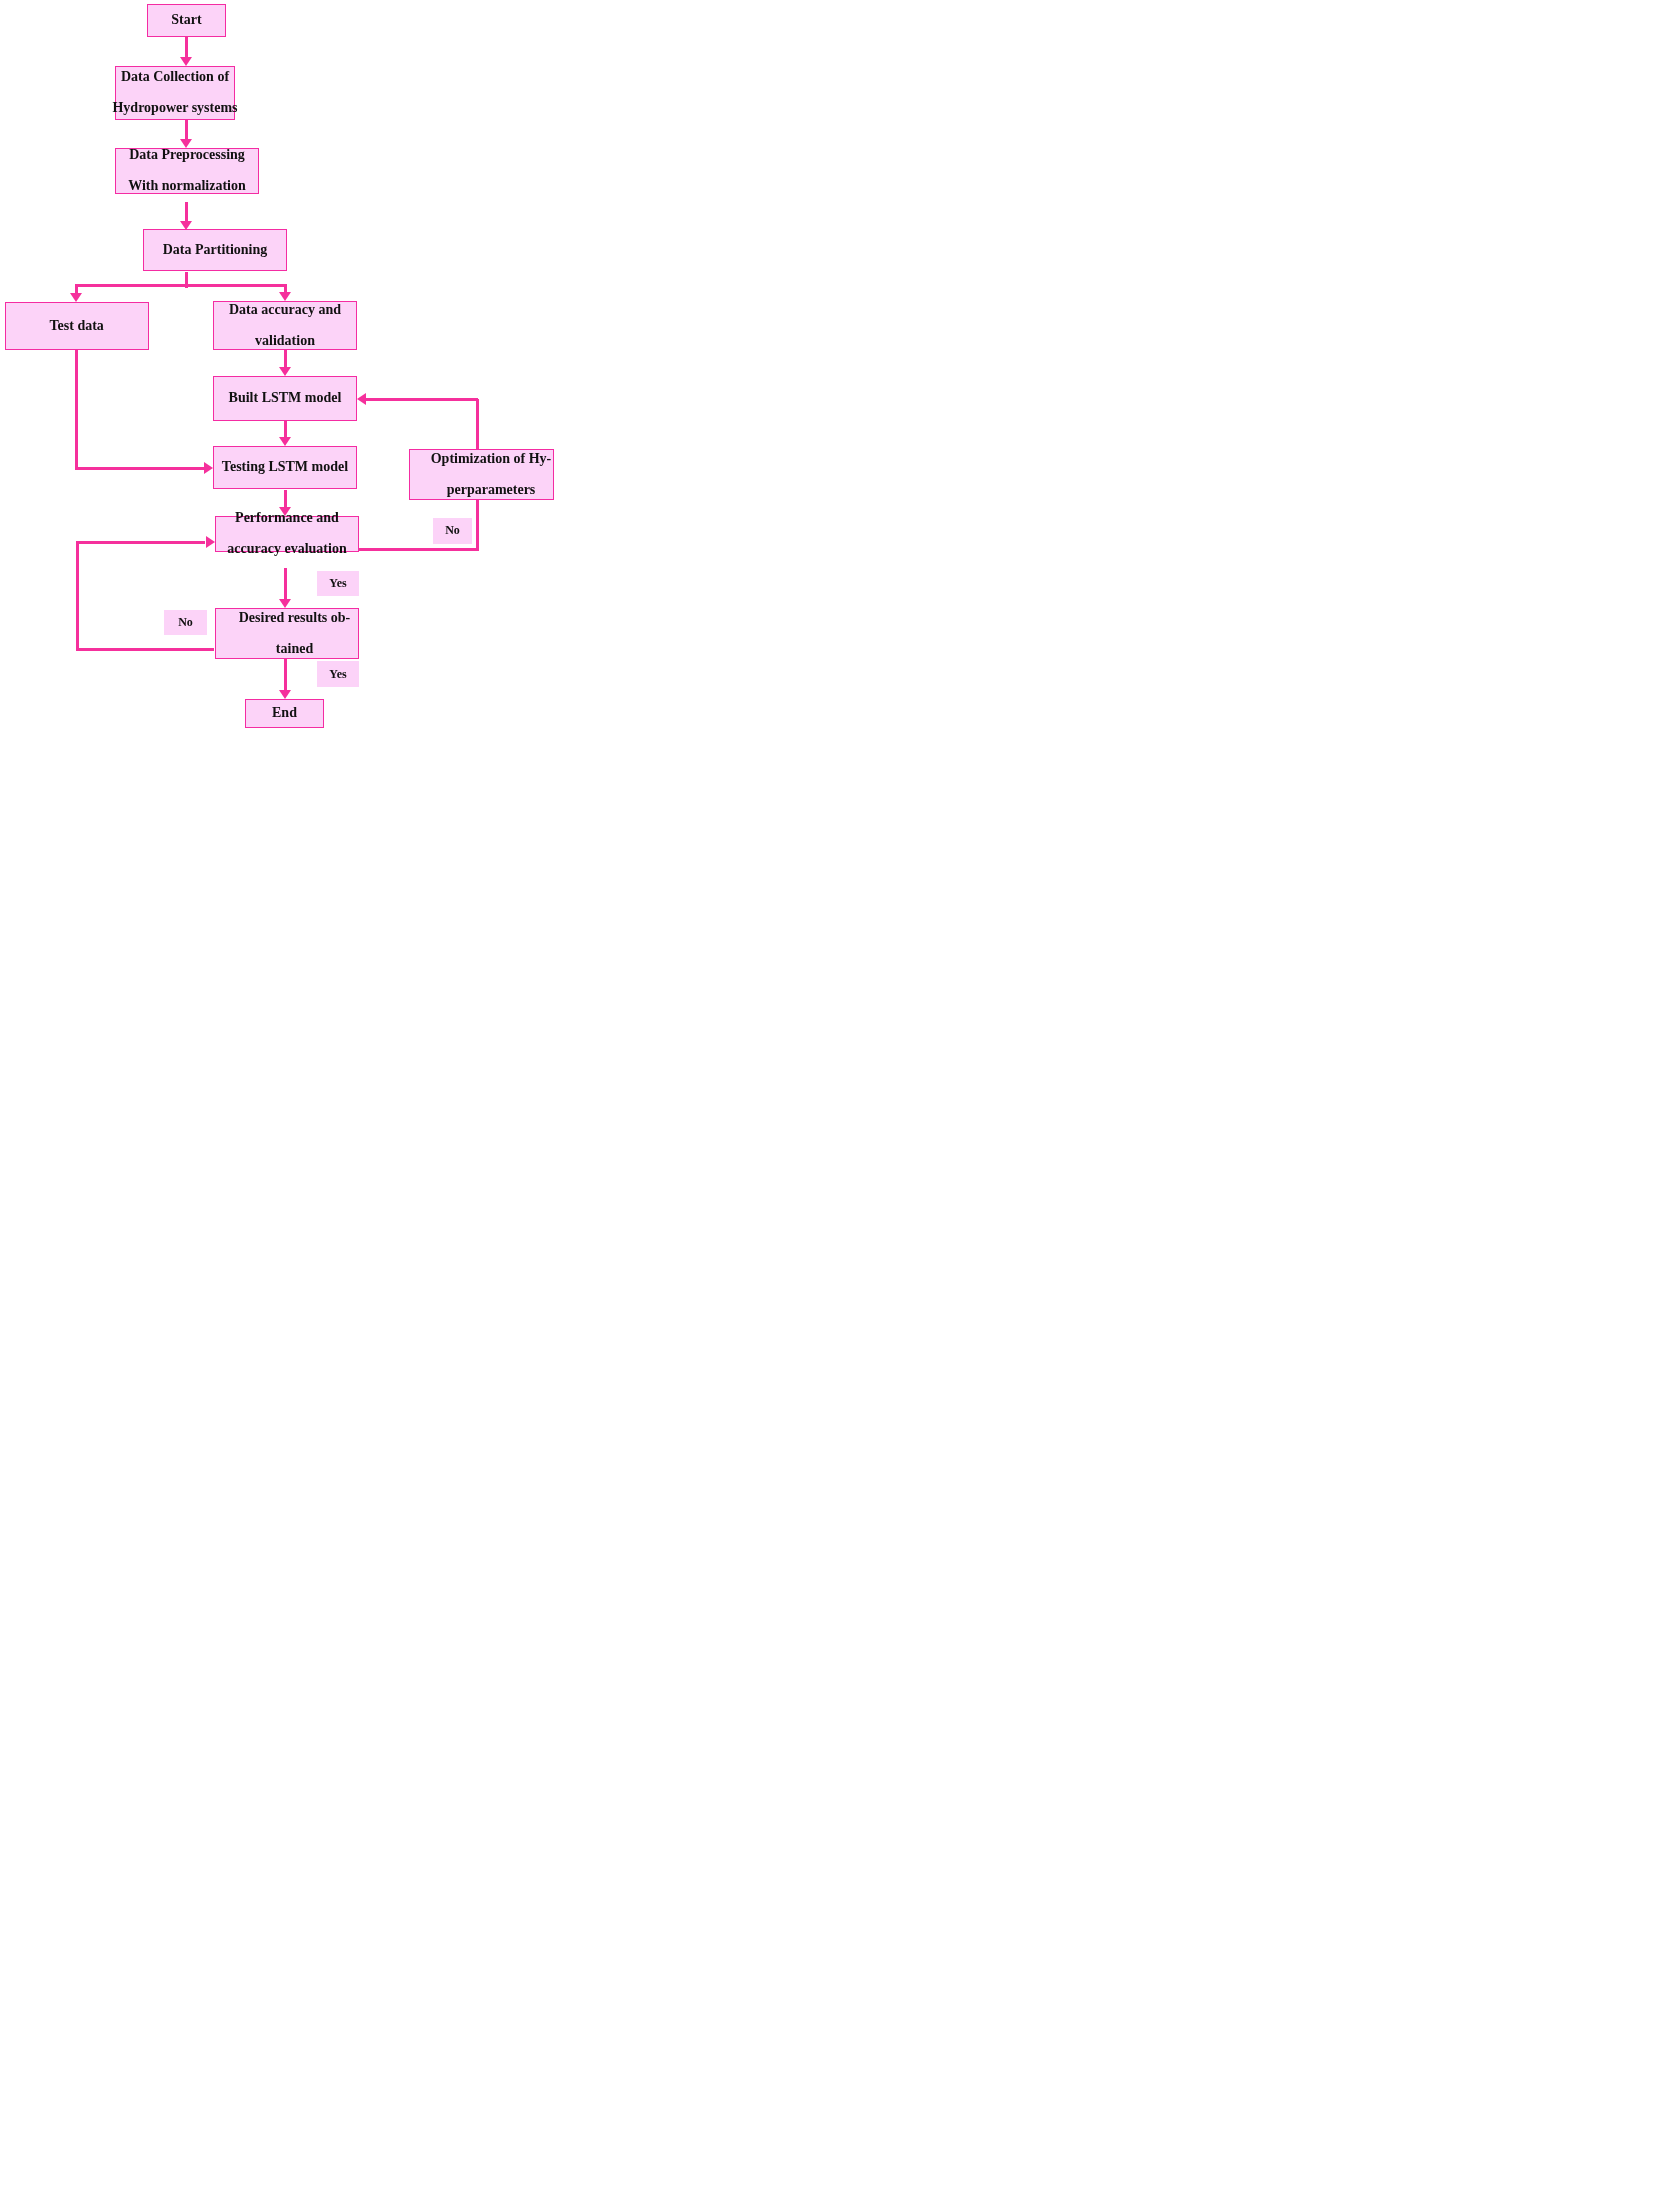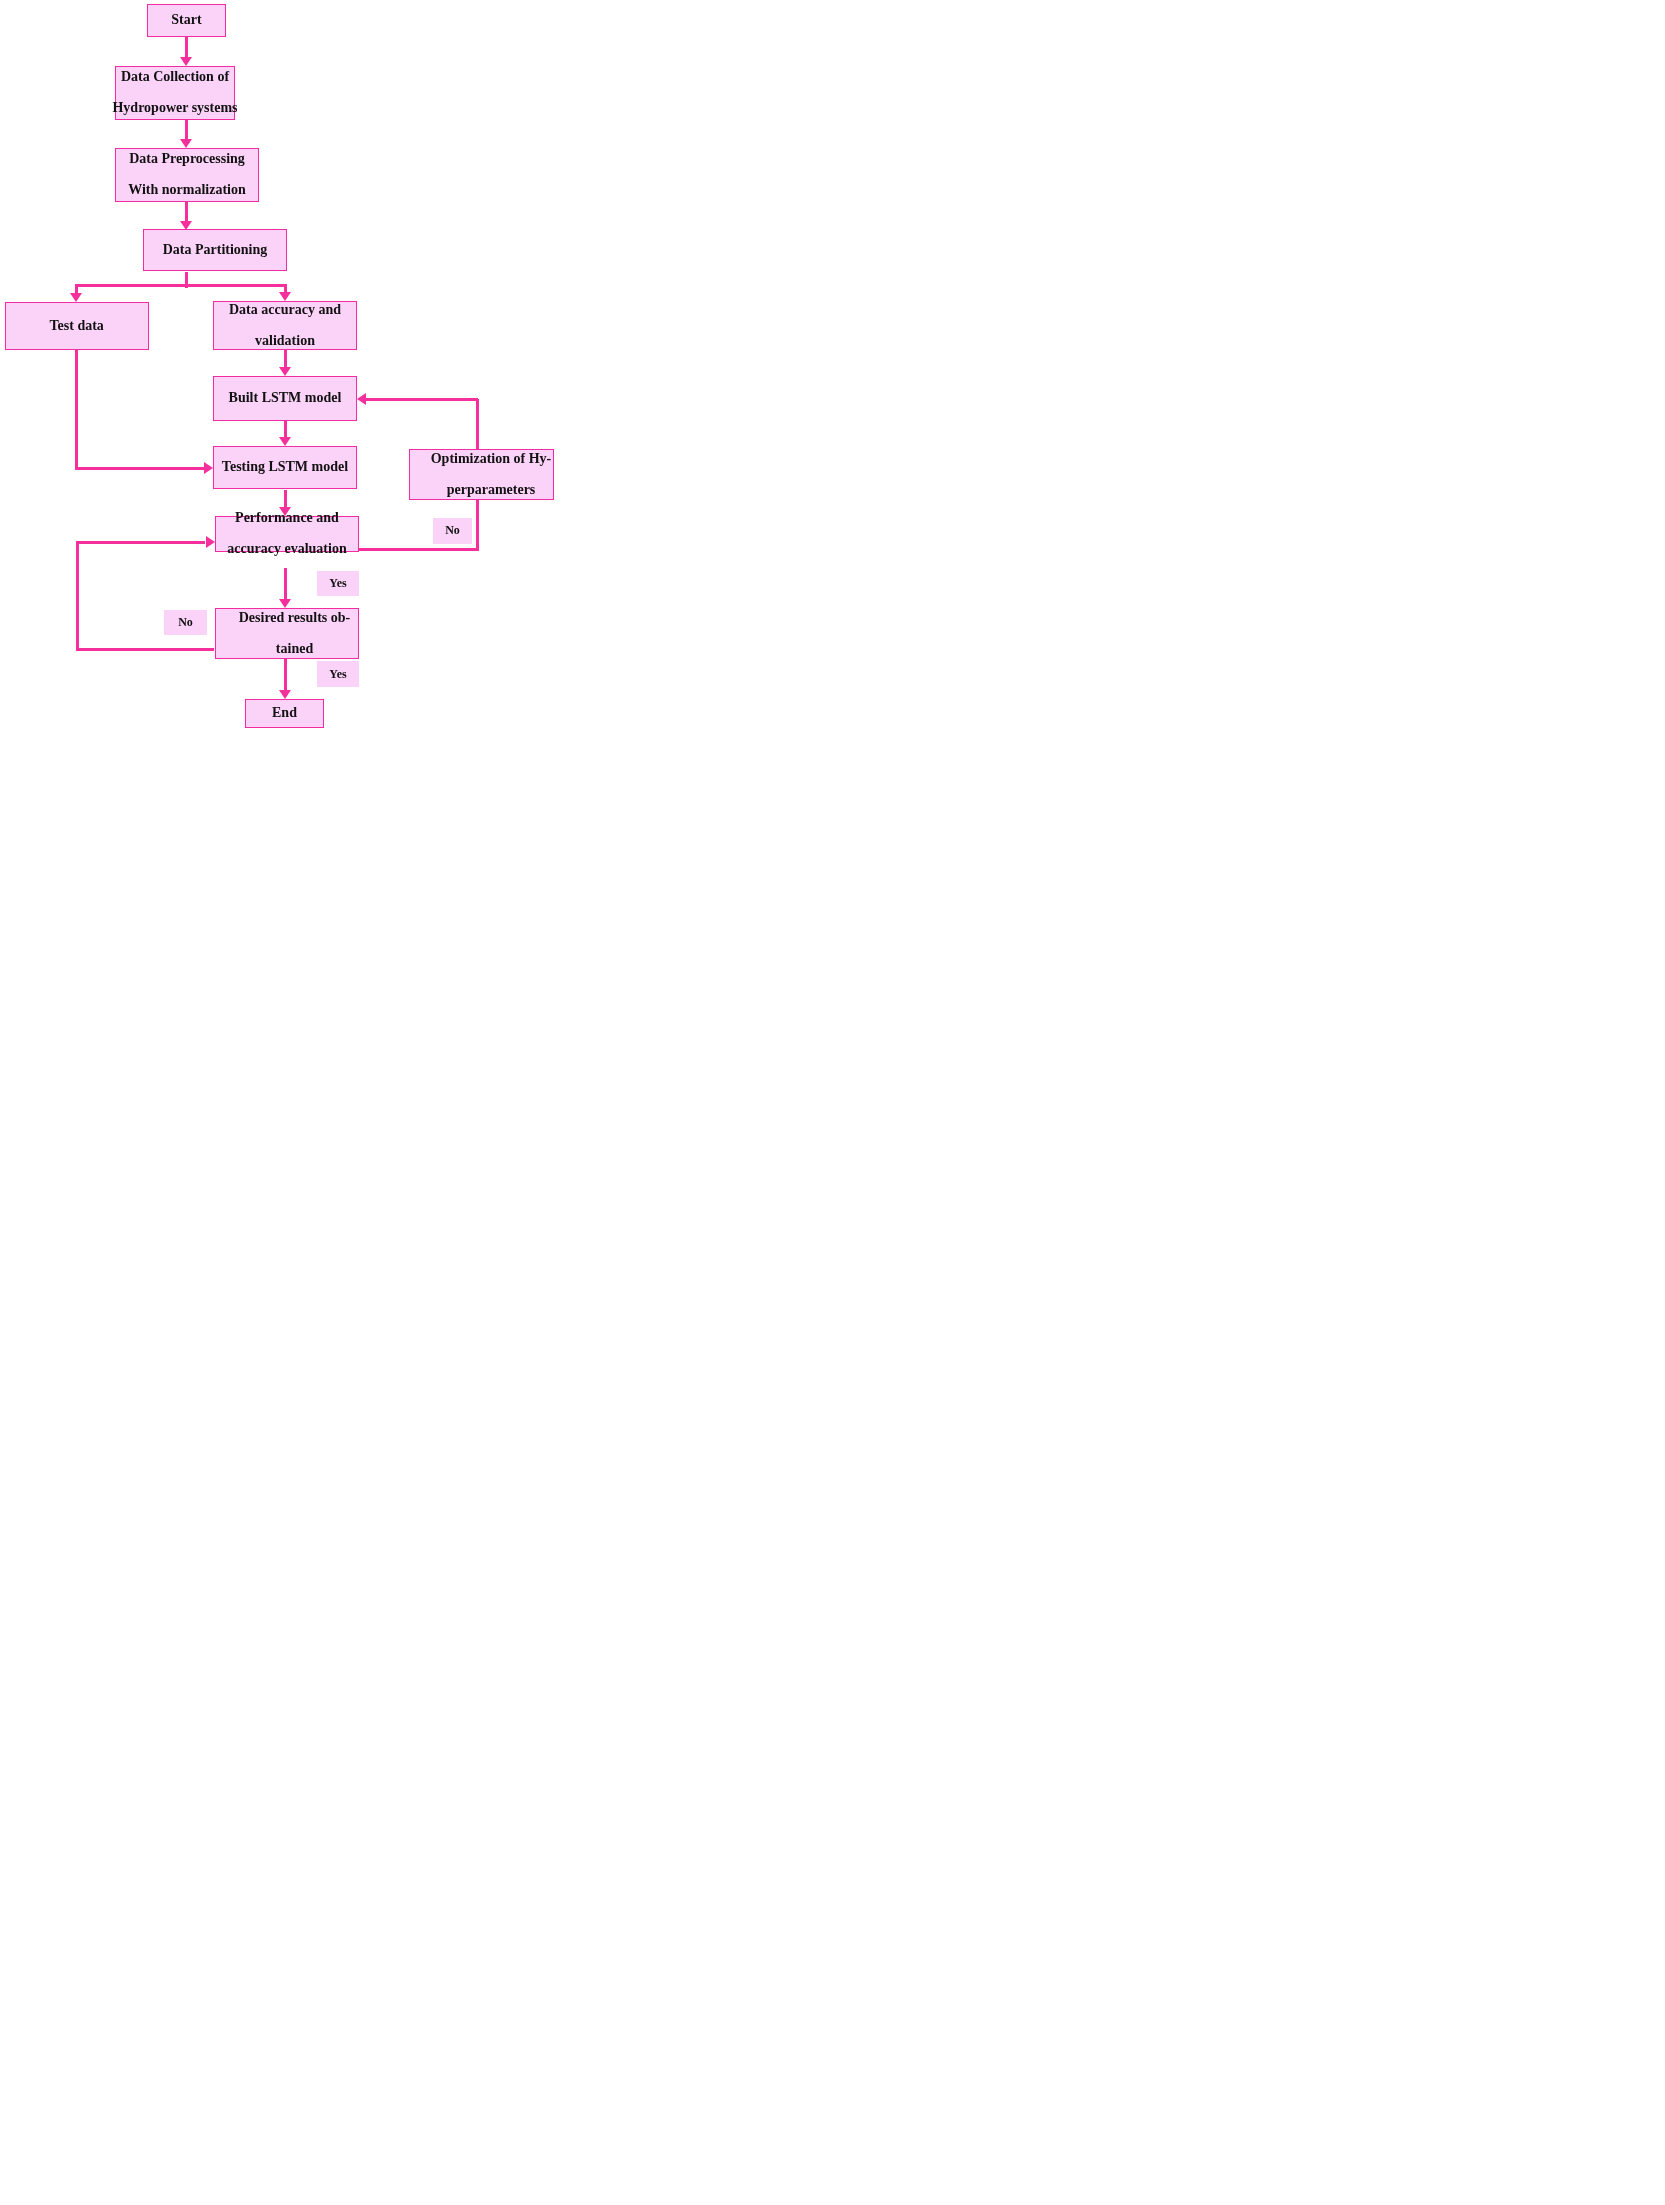--- a/index.html
+++ b/index.html
@@ -44,21 +44,21 @@
 
   <div class="node" style="left:147px;top:3.8px;width:79px;height:33px;">
     <span>Start</span>
   </div>
 
   <div class="node" style="left:115px;top:66px;width:120px;height:54px;">
     <span>Data Collection of</span>
     <span>Hydropower systems</span>
   </div>
 
-  <div class="node" style="left:115px;top:148px;width:144px;height:54px;">
+  <div class="node" style="left:115px;top:148px;width:144px;height:46px;">
     <span>Data Preprocessing</span>
     <span>With normalization</span>
   </div>
 
   <div class="node" style="left:115px;top:229px;width:144px;height:42px;margin-left:28px;">
     <span>Data Partitioning</span>
   </div>
 
   <div class="node" style="left:4.7px;top:302px;width:144px;height:48px;">
     <span>Test data</span>

